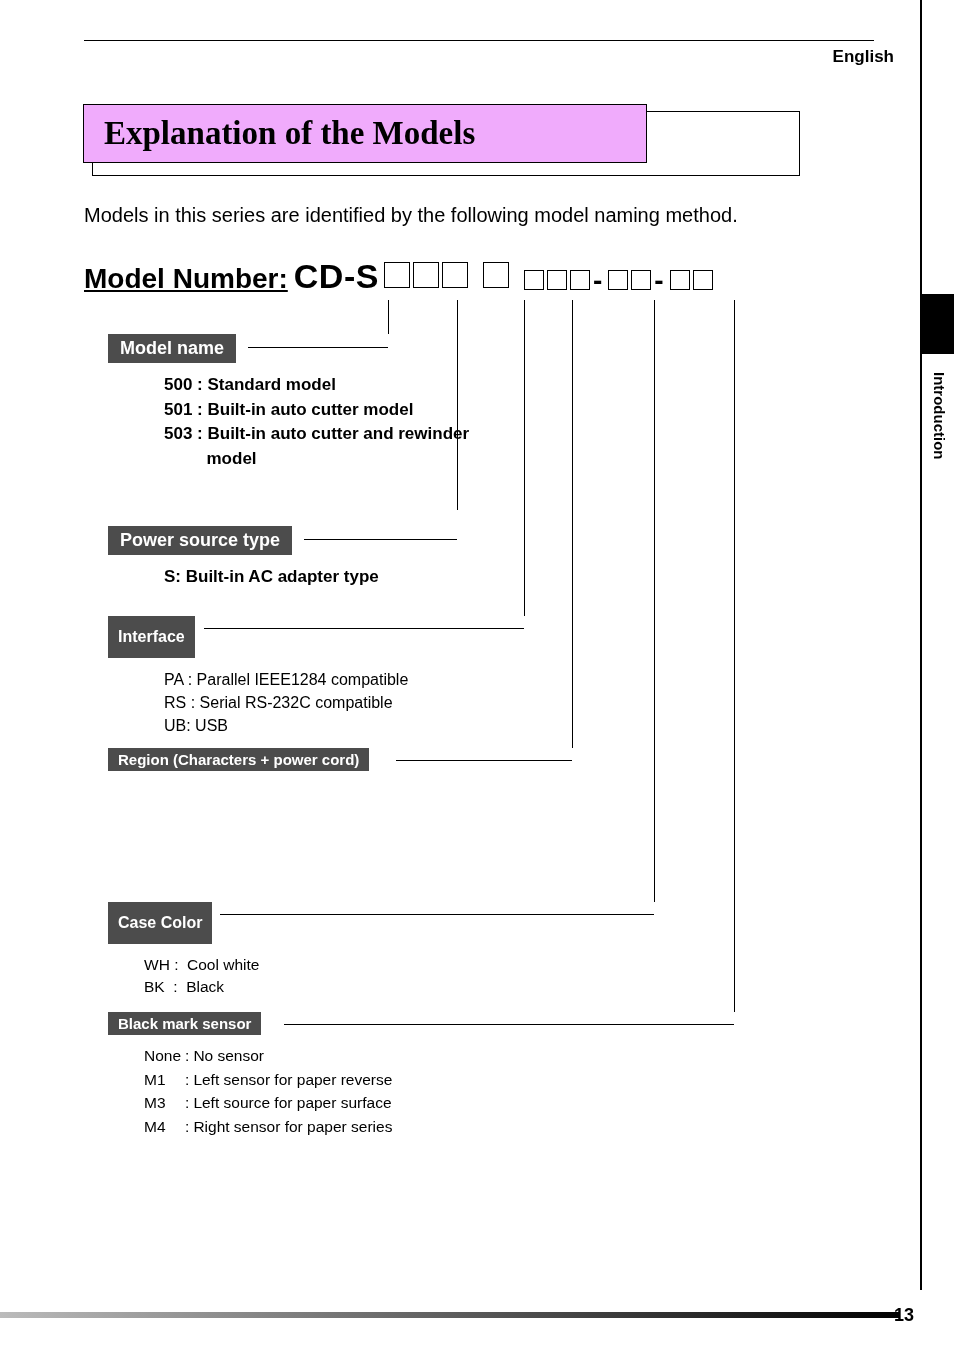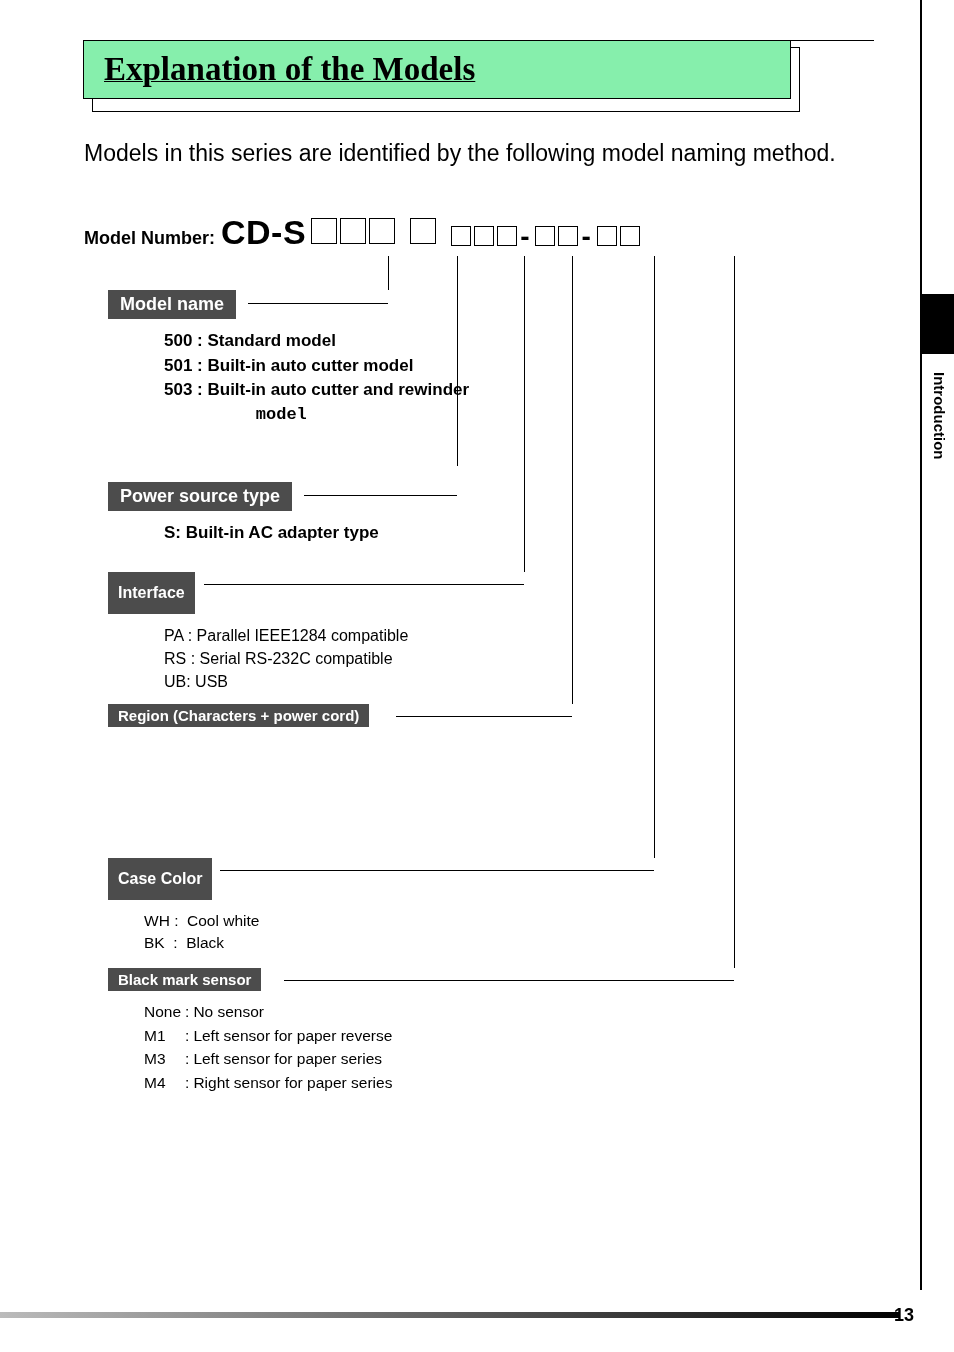--- a/index.html
+++ b/index.html
@@ -30,46 +30,46 @@
     padding-right: 12px;
     margin-bottom: 44px;
   }
   .title-box {
     border: 1px solid #000;
     padding: 4px 0 0 0;
     width: 708px;
     margin-left: 8px;
   }
   .title-inner {
-    background: #86efac;
+    background: #f0abfc;
     position: relative;
     left: -10px;
     top: -12px;
     border: 1px solid #000;
     padding: 10px 20px;
-    width: 708px;
-    text-decoration: underline;
+    width: 564px;
   }
   .title-text {
     font-size: 33px;
     font-weight: 700;
     font-family: Georgia, "Times New Roman", serif;
   }
   .intro-line {
-    font-size: 23px;
-    margin: 28px 0 46px 0;
+    font-size: 20px;
+    margin: 28px 0 30px 0;
   }
   .model-number-row {
     display: flex;
     align-items: baseline;
     font-weight: 700;
     margin-bottom: 10px;
   }
   .model-number-label {
-    font-size: 18px;
+    font-size: 28px;
+    text-decoration: underline;
   }
   .model-prefix {
     font-size: 34px;
     margin-left: 6px;
     letter-spacing: 0.5px;
   }
   .boxes-area {
     display: inline-flex;
     align-items: baseline;
     margin-left: 2px;
@@ -168,20 +168,21 @@
   }
   .nowrap { white-space: nowrap; }
   table.defs { border-collapse: collapse; }
   table.defs td { padding: 0 4px 2px 0; vertical-align: top; font-size: 15.5px; }
 </style>
 </head>
 <body>
 
 <div class="page">
   <div class="top-rule"></div>
+  <div class="lang-label">English</div>
 
   <div class="title-box">
     <div class="title-inner">
       <span class="title-text">Explanation of the Models</span>
     </div>
   </div>
 
   <div class="intro-line">Models in this series are identified by the following model naming method.</div>
 
   <div class="model-number-row">
@@ -215,21 +216,21 @@
     <div class="vline" style="left:570px; top:-6px; height:602px;"></div>
     <div class="vline" style="left:650px; top:-6px; height:712px;"></div>
 
     <div class="group" style="top:28px;">
       <span class="section-label">Model name</span>
       <div class="hline" style="left:140px; top:13px; width:140px;"></div>
       <div class="content-block bold">
         <div>500 : Standard model</div>
         <div>501 : Built-in auto cutter model</div>
         <div>503 : Built-in auto cutter and rewinder</div>
-        <div style="white-space: pre; font-family: Liberation Mono, monospace;">         model</div>
+        <div style="white-space: pre;">         model</div>
       </div>
     </div>
 
     <div class="group" style="top:220px;">
       <span class="section-label">Power source type</span>
       <div class="hline" style="left:196px; top:13px; width:153px;"></div>
       <div class="content-block bold">
         <div>S: Built-in AC adapter type</div>
       </div>
     </div>
@@ -270,21 +271,21 @@
                 <td>No sensor</td>
               </tr>
           <tr>
                 <td>M1</td>
                 <td>:</td>
                 <td>Left sensor for paper reverse</td>
               </tr>
           <tr>
                 <td>M3</td>
                 <td>:</td>
-                <td>Left sensor for paper series</td>
+                <td>Left source for paper surface</td>
               </tr>
           <tr>
                 <td>M4</td>
                 <td>:</td>
                 <td>Right sensor for paper series</td>
               </tr>
         </tbody>
           </table>
       </div>
     </div>

